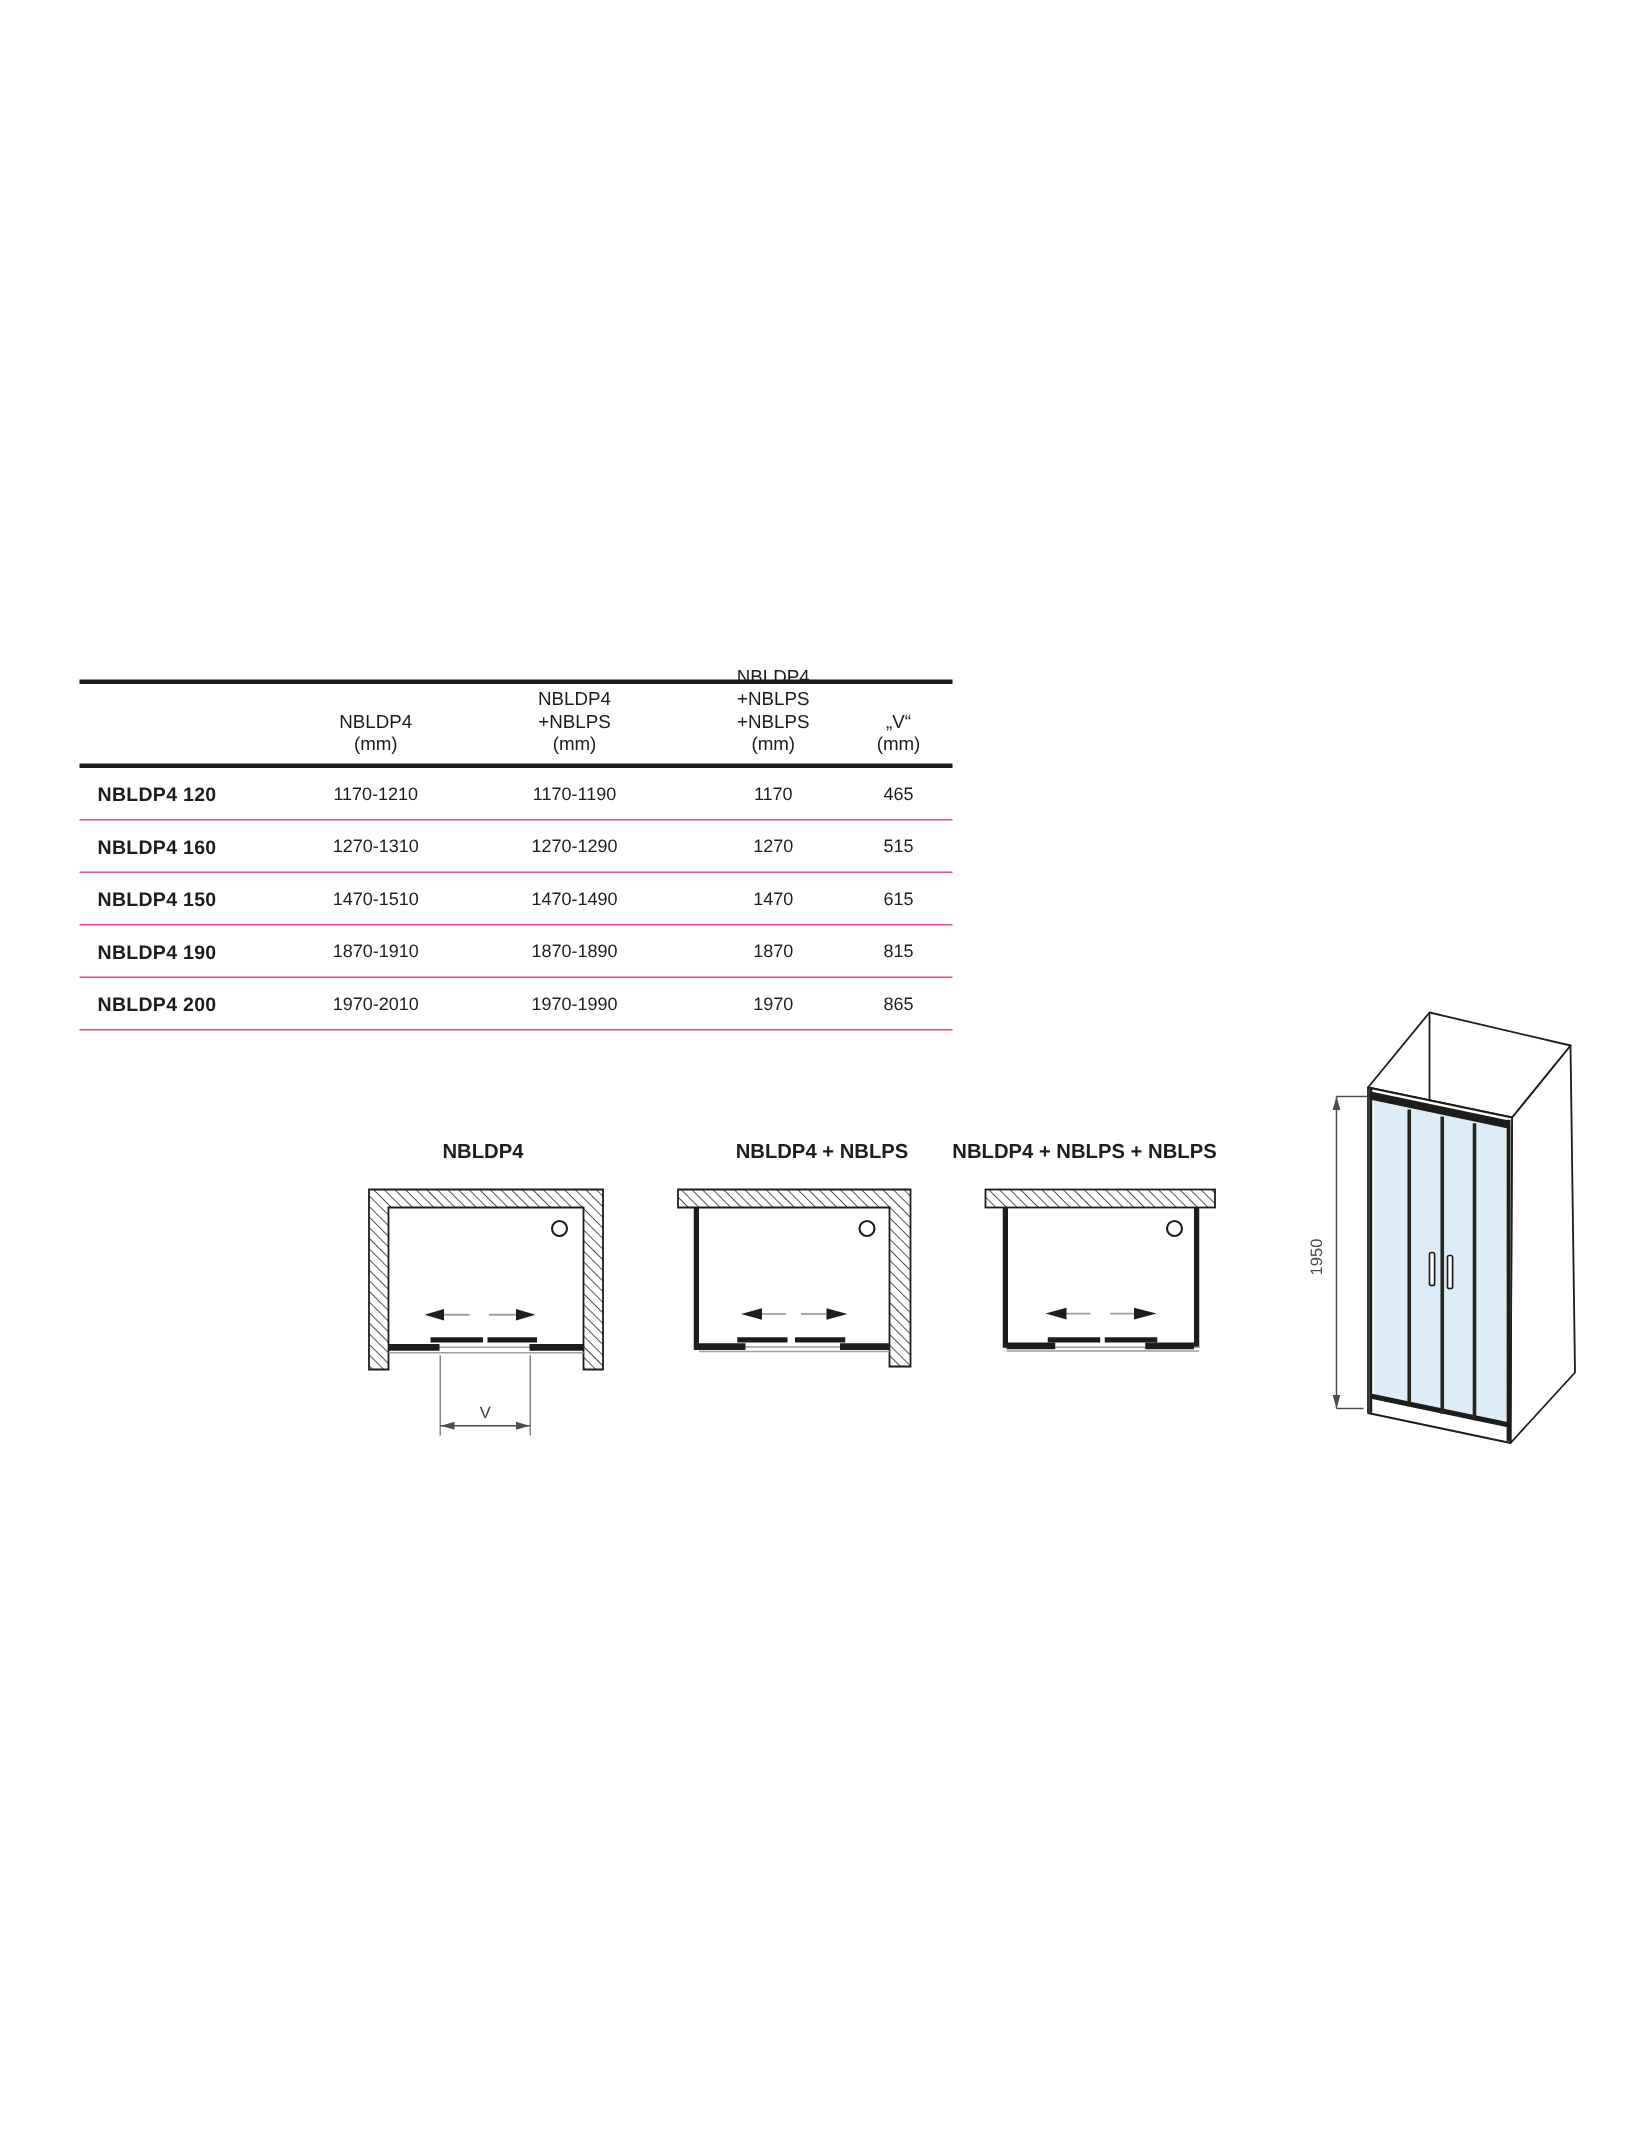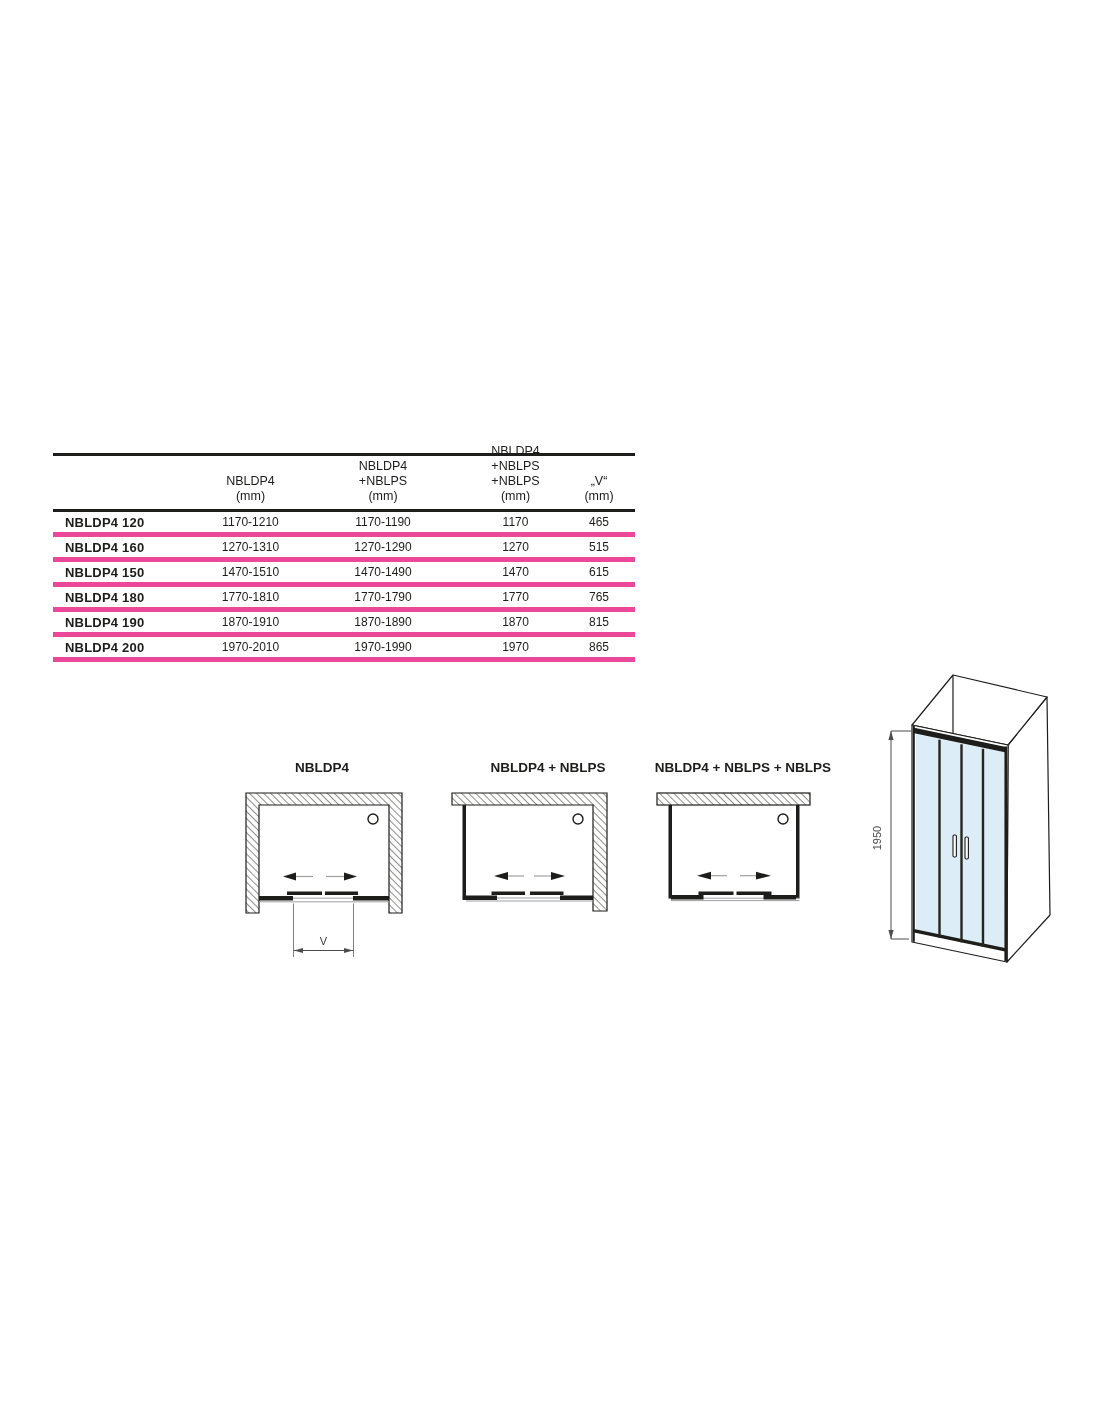--- a/index.html
+++ b/index.html
@@ -2,22 +2,22 @@
 <html><head>
 <meta charset="utf-8">
 <style>
   html,body{margin:0;padding:0;background:#fff;}
   .page{position:relative;width:1100px;height:1422px;background:#ffffff;overflow:hidden;
         font-family:"Liberation Sans",sans-serif;color:#1d1d1b;}
   
   .spec-table{position:absolute;left:53px;top:453px;width:582px;border-top:3px solid #1d1d1b;}
   .t-head{display:flex;align-items:flex-end;height:56px;box-sizing:border-box;
           border-bottom:3px solid #1d1d1b;padding-bottom:5px;}
-  .t-row{display:flex;align-items:center;height:25px;box-sizing:border-box;
-         border-bottom:5px solid #ec4899;}
+  .t-row{display:flex;align-items:center;height:35px;box-sizing:border-box;
+         border-bottom:1px solid #ec4899;}
   .cell{flex:none;box-sizing:border-box;}
   .c-model{width:150px;padding-left:12px;font-size:13px;font-weight:700;letter-spacing:.2px;}
   .c1{width:95px;text-align:center;}
   .c2{width:170px;text-align:center;}
   .c3{width:95px;text-align:center;}
   .c4{width:72px;text-align:center;}
   .head{font-size:12.5px;line-height:15px;white-space:pre-line;font-weight:400;}
   .val{font-size:12px;font-weight:400;}
   
   .dg-title{position:absolute;top:760px;font-size:13.5px;font-weight:600;text-align:center;color:#1d1d1b;}
@@ -58,45 +58,38 @@
       <div class="cell c4 val">515</div>
     </div>
     <div class="t-row">
       <div class="cell c-model">NBLDP4 150</div>
       <div class="cell c1 val">1470-1510</div>
       <div class="cell c2 val">1470-1490</div>
       <div class="cell c3 val">1470</div>
       <div class="cell c4 val">615</div>
     </div>
     <div class="t-row">
-      <div class="cell c-model">NBLDP4 180</div>
-      <div class="cell c1 val">1770-1810</div>
-      <div class="cell c2 val">1770-1790</div>
-      <div class="cell c3 val">1770</div>
-      <div class="cell c4 val">765</div>
-    </div>
-    <div class="t-row">
       <div class="cell c-model">NBLDP4 190</div>
       <div class="cell c1 val">1870-1910</div>
       <div class="cell c2 val">1870-1890</div>
       <div class="cell c3 val">1870</div>
       <div class="cell c4 val">815</div>
     </div>
     <div class="t-row">
       <div class="cell c-model">NBLDP4 200</div>
       <div class="cell c1 val">1970-2010</div>
       <div class="cell c2 val">1970-1990</div>
       <div class="cell c3 val">1970</div>
       <div class="cell c4 val">865</div>
     </div>
   </div>
 
   <div class="dg-title" style="left:242px;width:160px;">NBLDP4</div>
   <div class="dg-title" style="left:468px;width:160px;">NBLDP4 + NBLPS</div>
-  <div class="dg-title" style="left:643px;width:200px;">NBLDP4 + NBLPS + NBLPS</div>
+  <div class="dg-title" style="left:623px;width:200px;">NBLDP4 + NBLPS + NBLPS</div>
 
   <svg class="svg-abs" style="left:240px;top:788px;" width="175" height="175" viewBox="240 788 175 175">
     <defs>
       <pattern id="h1" width="5" height="5" patternUnits="userSpaceOnUse" patternTransform="rotate(-45)">
         <rect width="5" height="5" fill="#ffffff"></rect>
         <line x1="0" y1="0" x2="0" y2="5" stroke="#1d1d1b" stroke-width="1"></line>
       </pattern>
     </defs>
     <path d="M246,793 H402 V913 H389 V805 H259 V913 H246 Z" fill="url(#h1)" stroke="#1d1d1b" stroke-width="1.2"></path>
     <circle cx="373" cy="819" r="5" fill="none" stroke="#1d1d1b" stroke-width="1.4"></circle>

